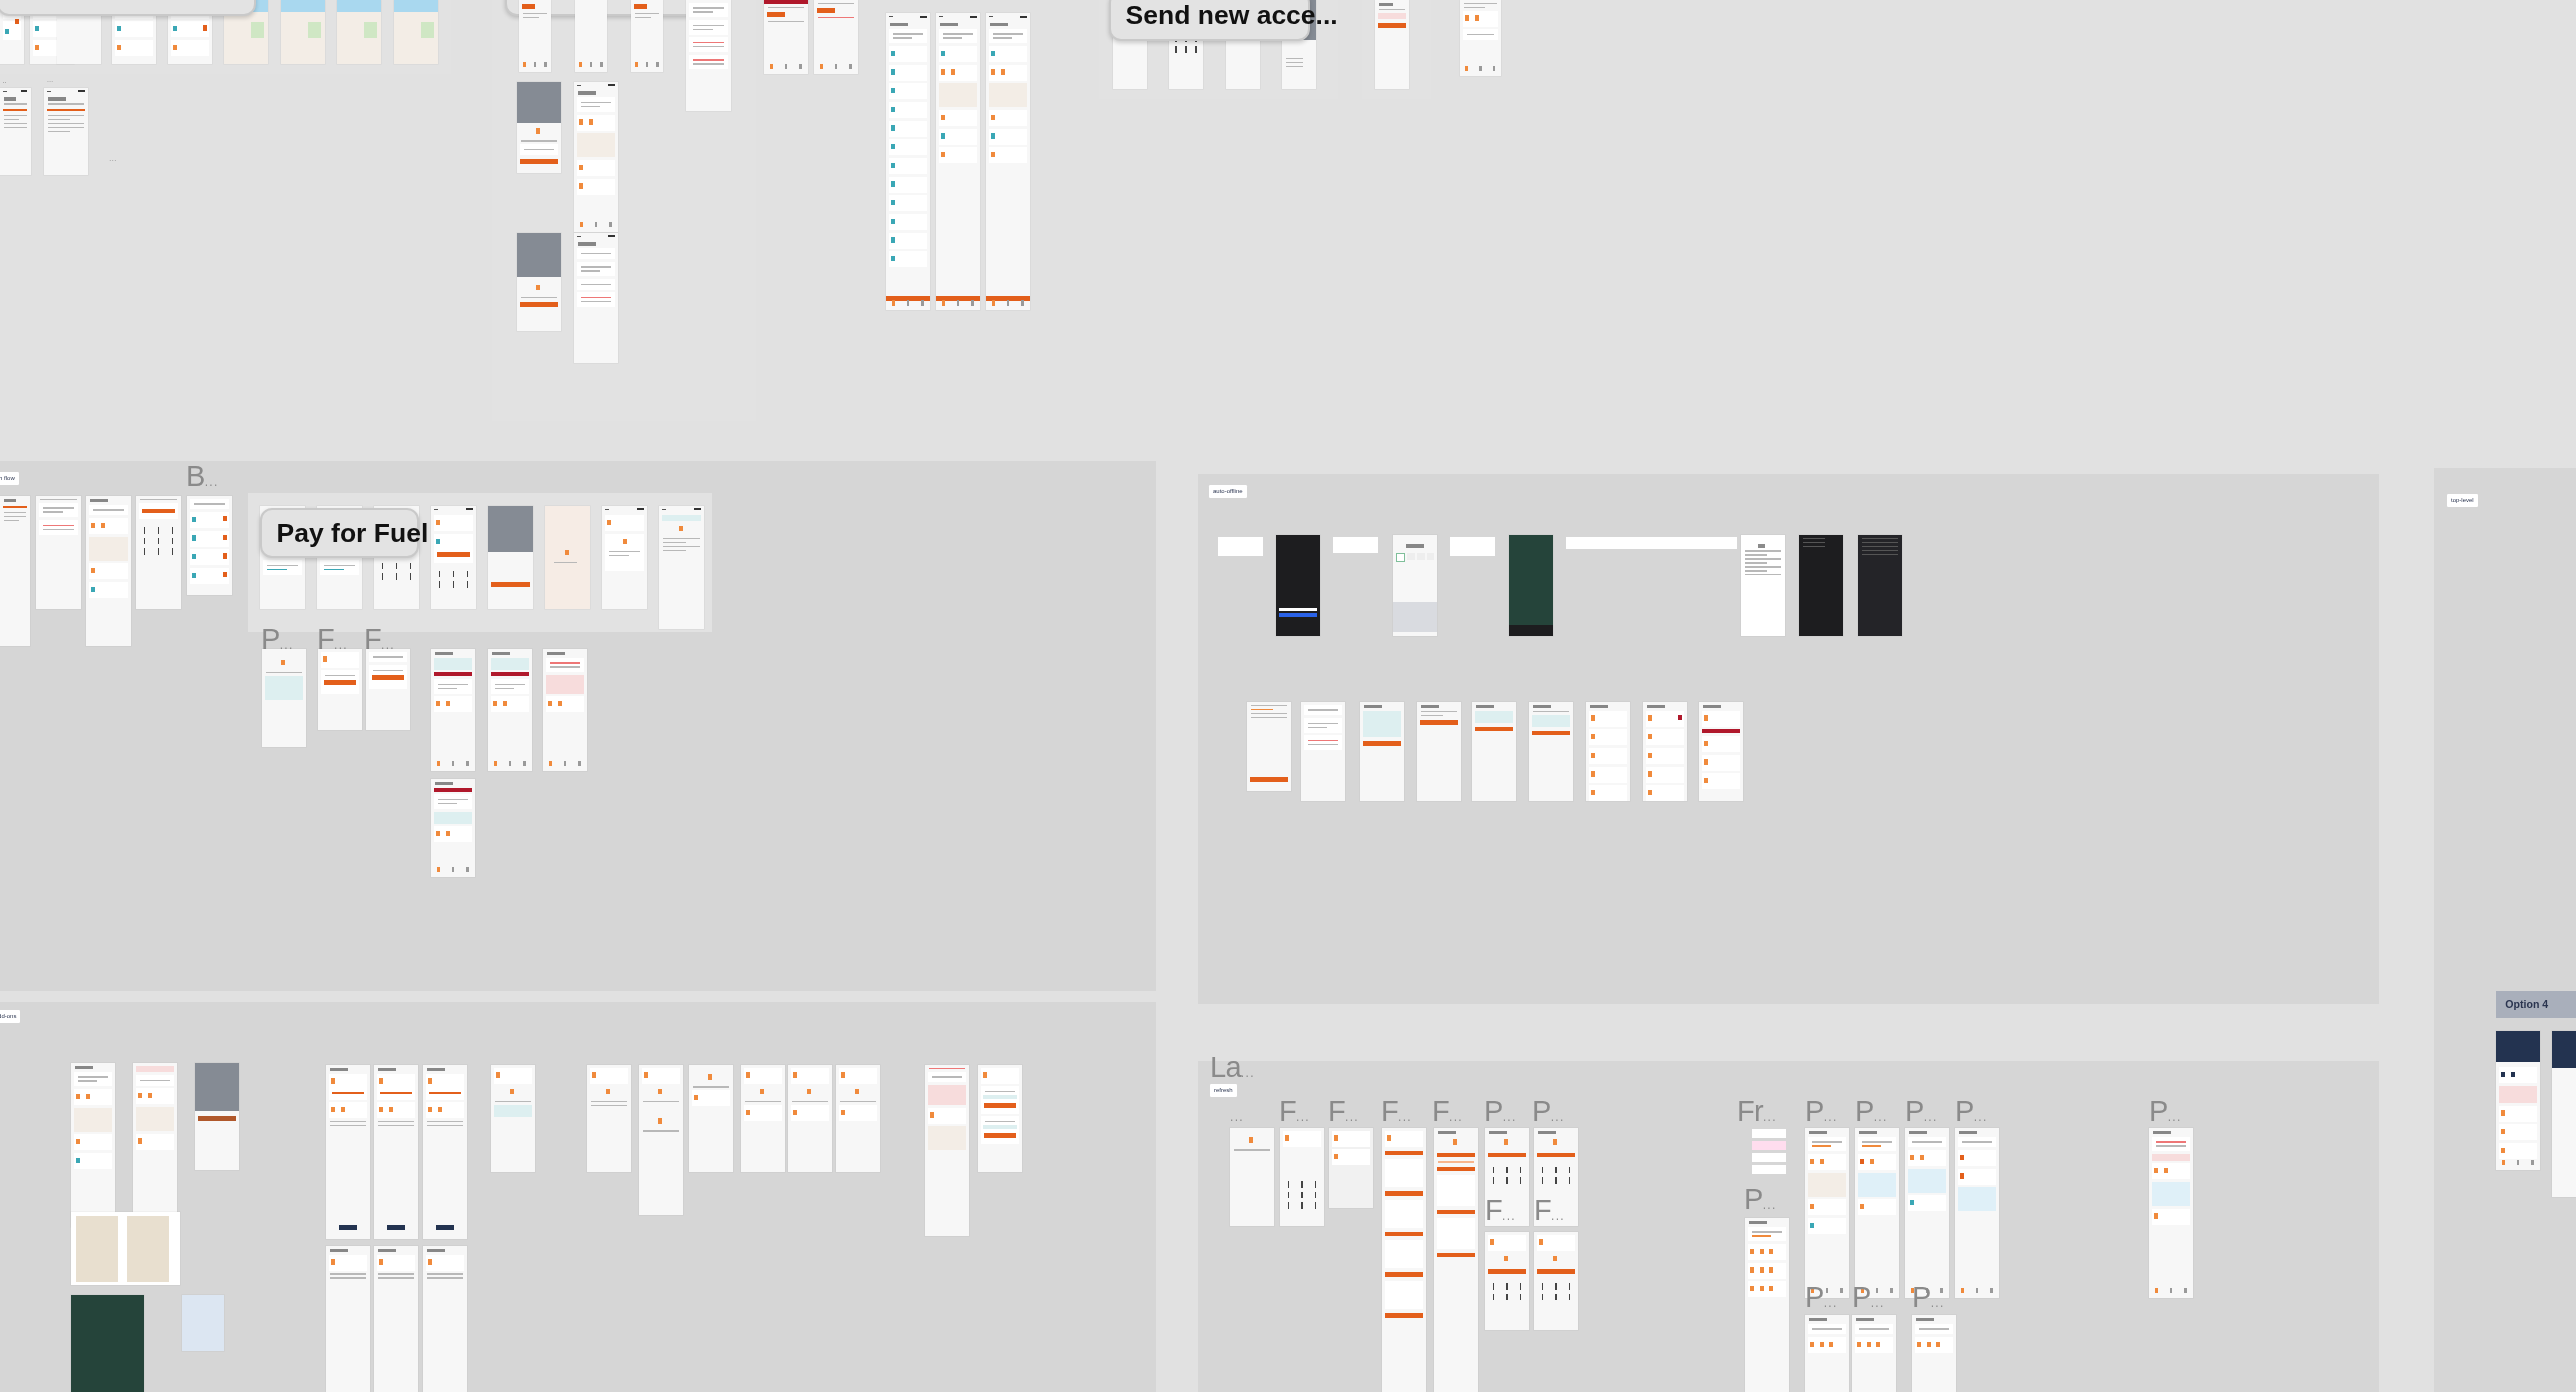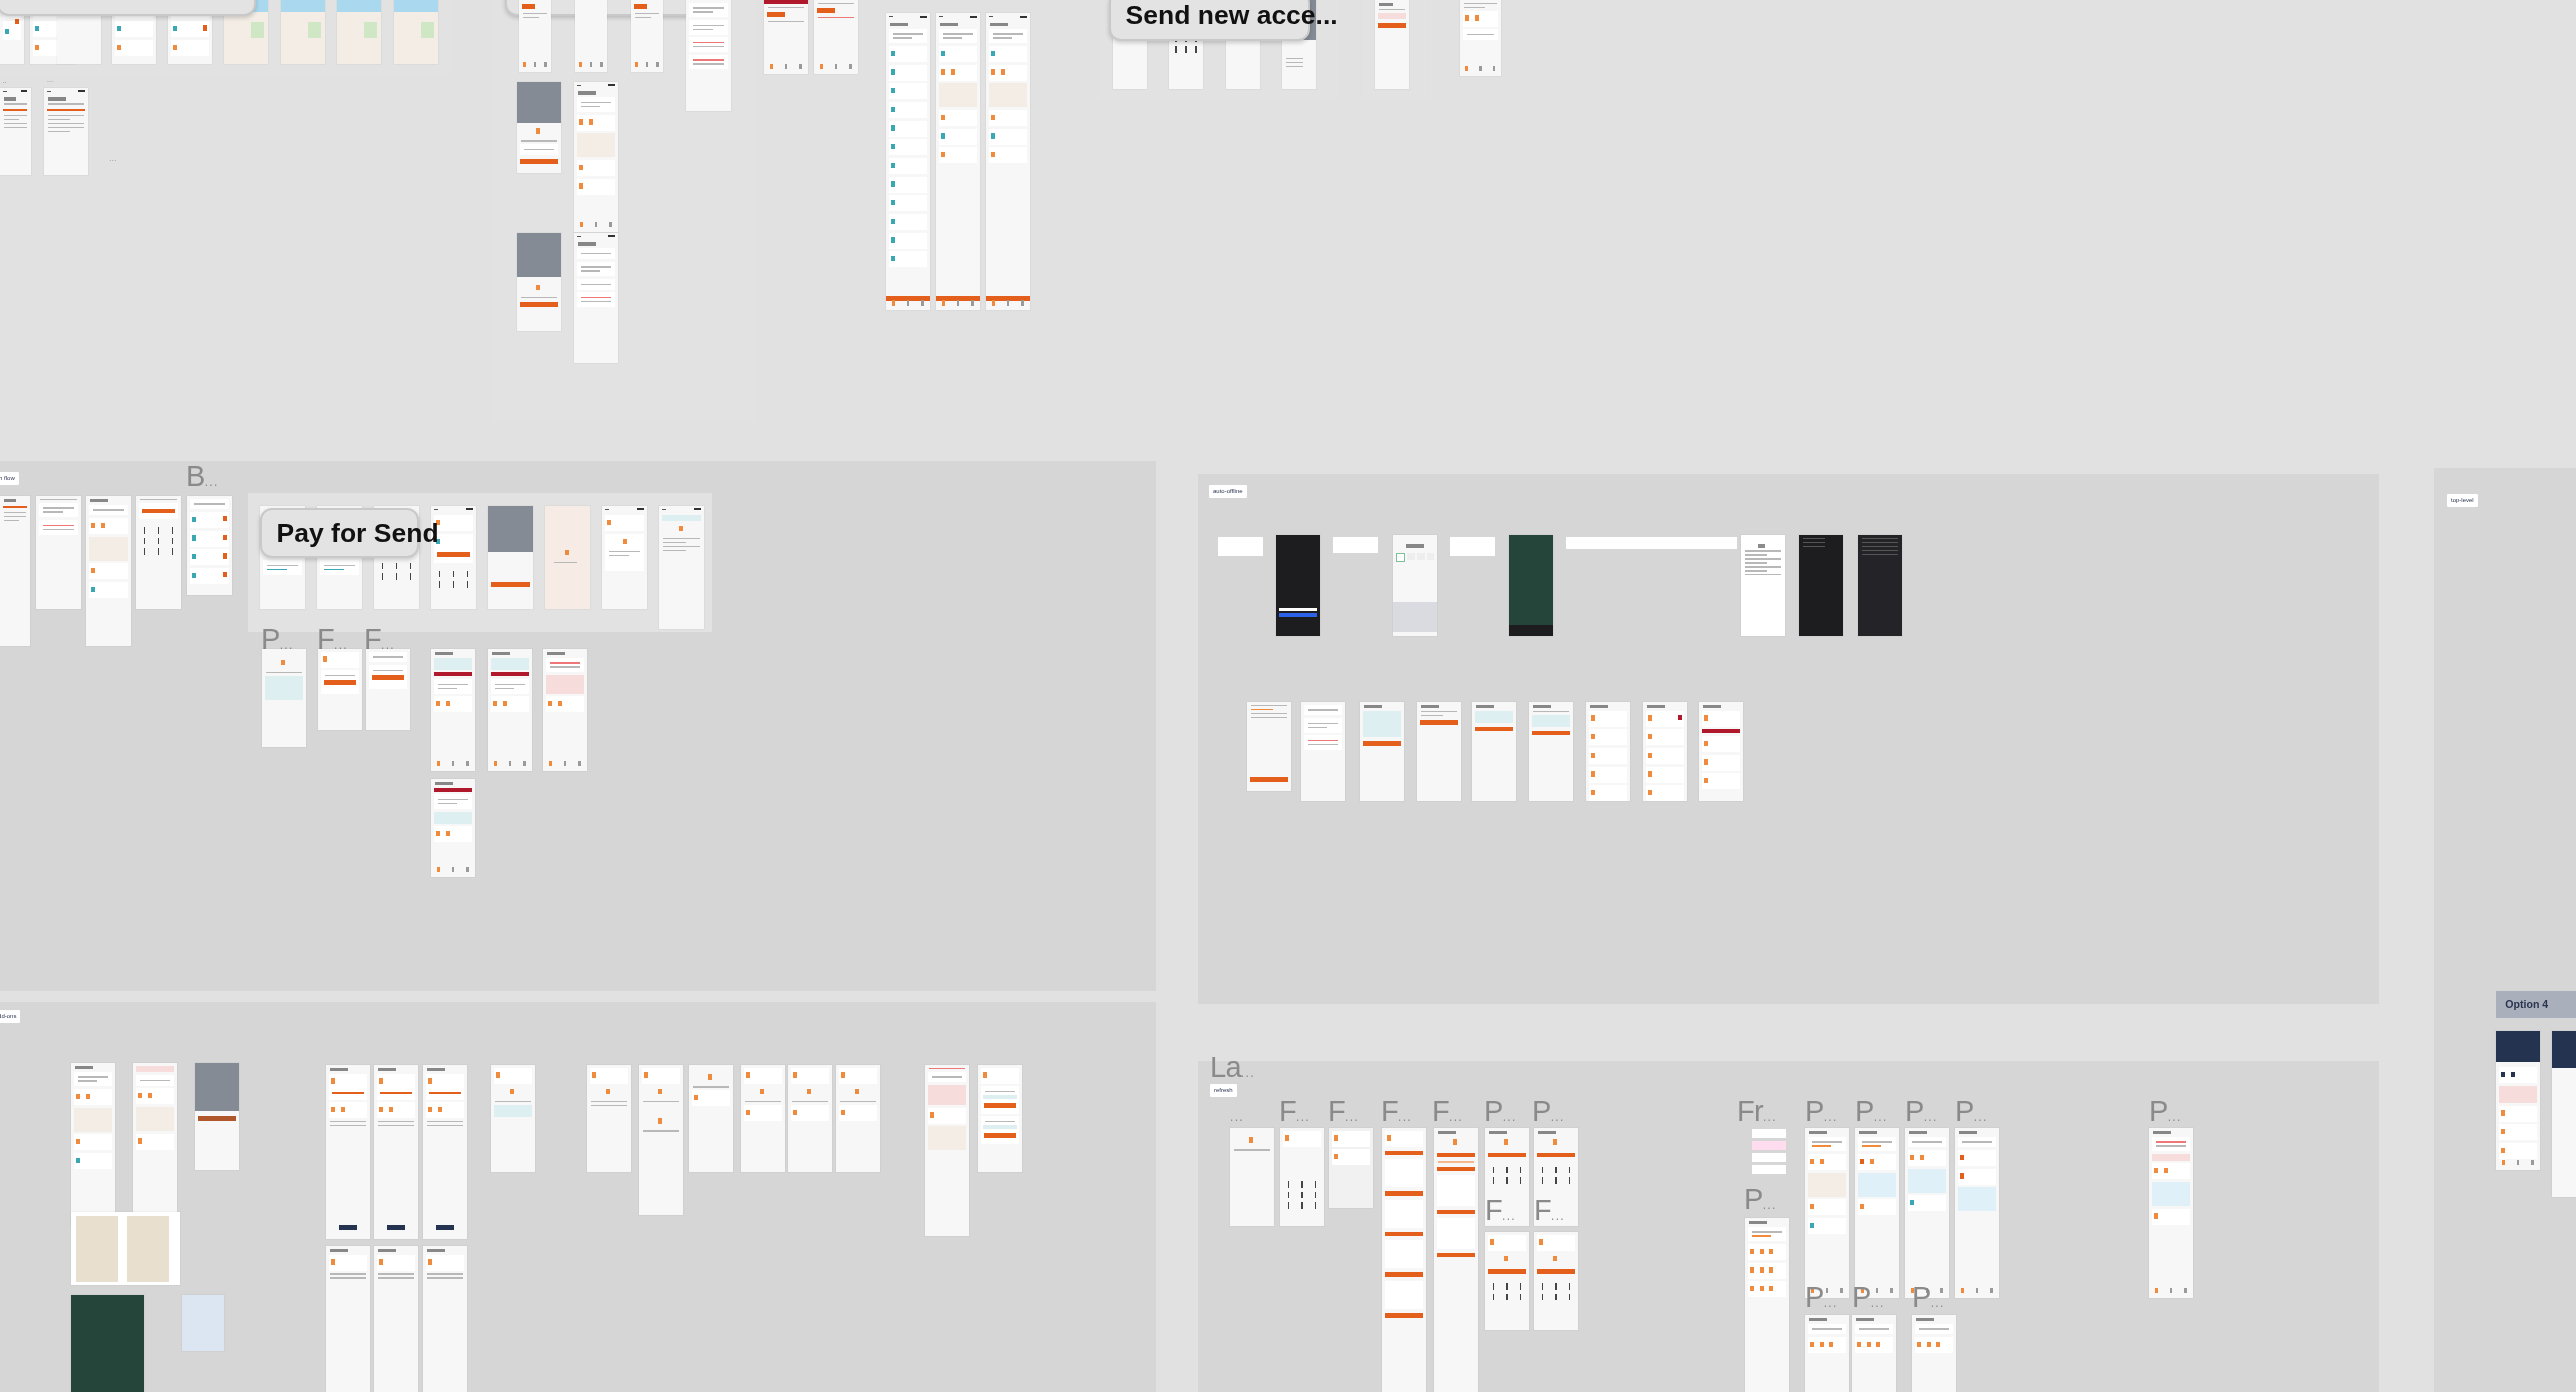--- a/index.html
+++ b/index.html
@@ -458,21 +458,21 @@
       <i></i>
       <b></b>
     </div>
     <div class="card"><span class="chip"></span></div>
     <div class="card" style="height:33px"><div class="chip" style="margin-left:18.6px"></div><div class="ln"></div><div class="ln s"></div></div>
   </div>
 <div class="frame" style="left:659px;top:506px;width:45px;height:123px;"><div class="sb">
       <i></i>
       <b></b>
     </div><div class="teal-box" style="height:5.3px"></div><div class="chip" style="margin-left:20px"></div><div class="ln"></div><div class="ln s"></div><div class="ln"></div><div class="ln s"></div></div>
-<div class="tooltip" style="left:260px;top:508px;width:126px;height:46px;">Pay for Send</div>
+<div class="tooltip" style="left:260px;top:508px;width:126px;height:46px;">Pay for Fuel</div>
 
 <div class="label-big" style="left:261px;top:623px;"><span>P</span><span class="dots">...</span></div>
 <div class="label-big" style="left:317px;top:623px;"><span>F</span><span class="dots">...</span></div>
 <div class="label-big" style="left:364px;top:623px;"><span>F</span><span class="dots">...</span></div>
 
 <div class="frame" style="left:262px;top:649px;width:44px;height:98px;"><div class="chip" style="margin-left:18.6px;margin-top:10.6px"></div><div class="ln"></div><div class="teal-box" style="height:24px"></div></div>
 <div class="frame" style="left:318px;top:649px;width:44px;height:81px;">
     <div class="card"><span class="chip"></span></div>
     <div class="card" style="height:20px">
       <div class="ln"></div>

